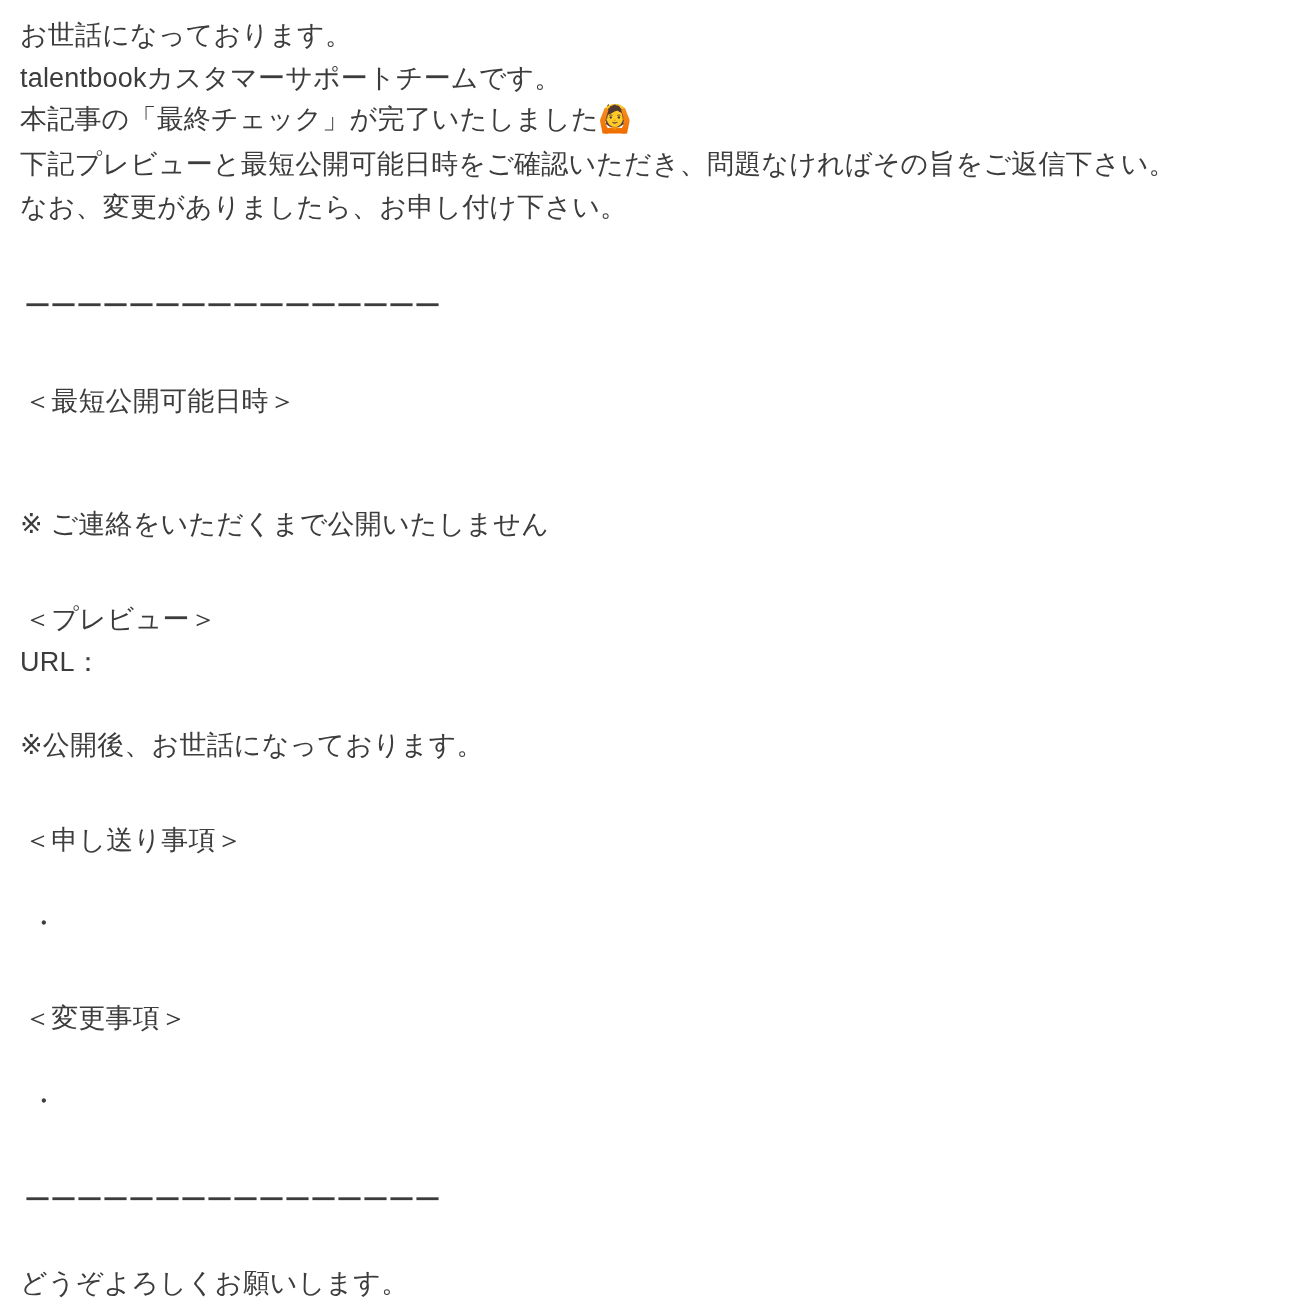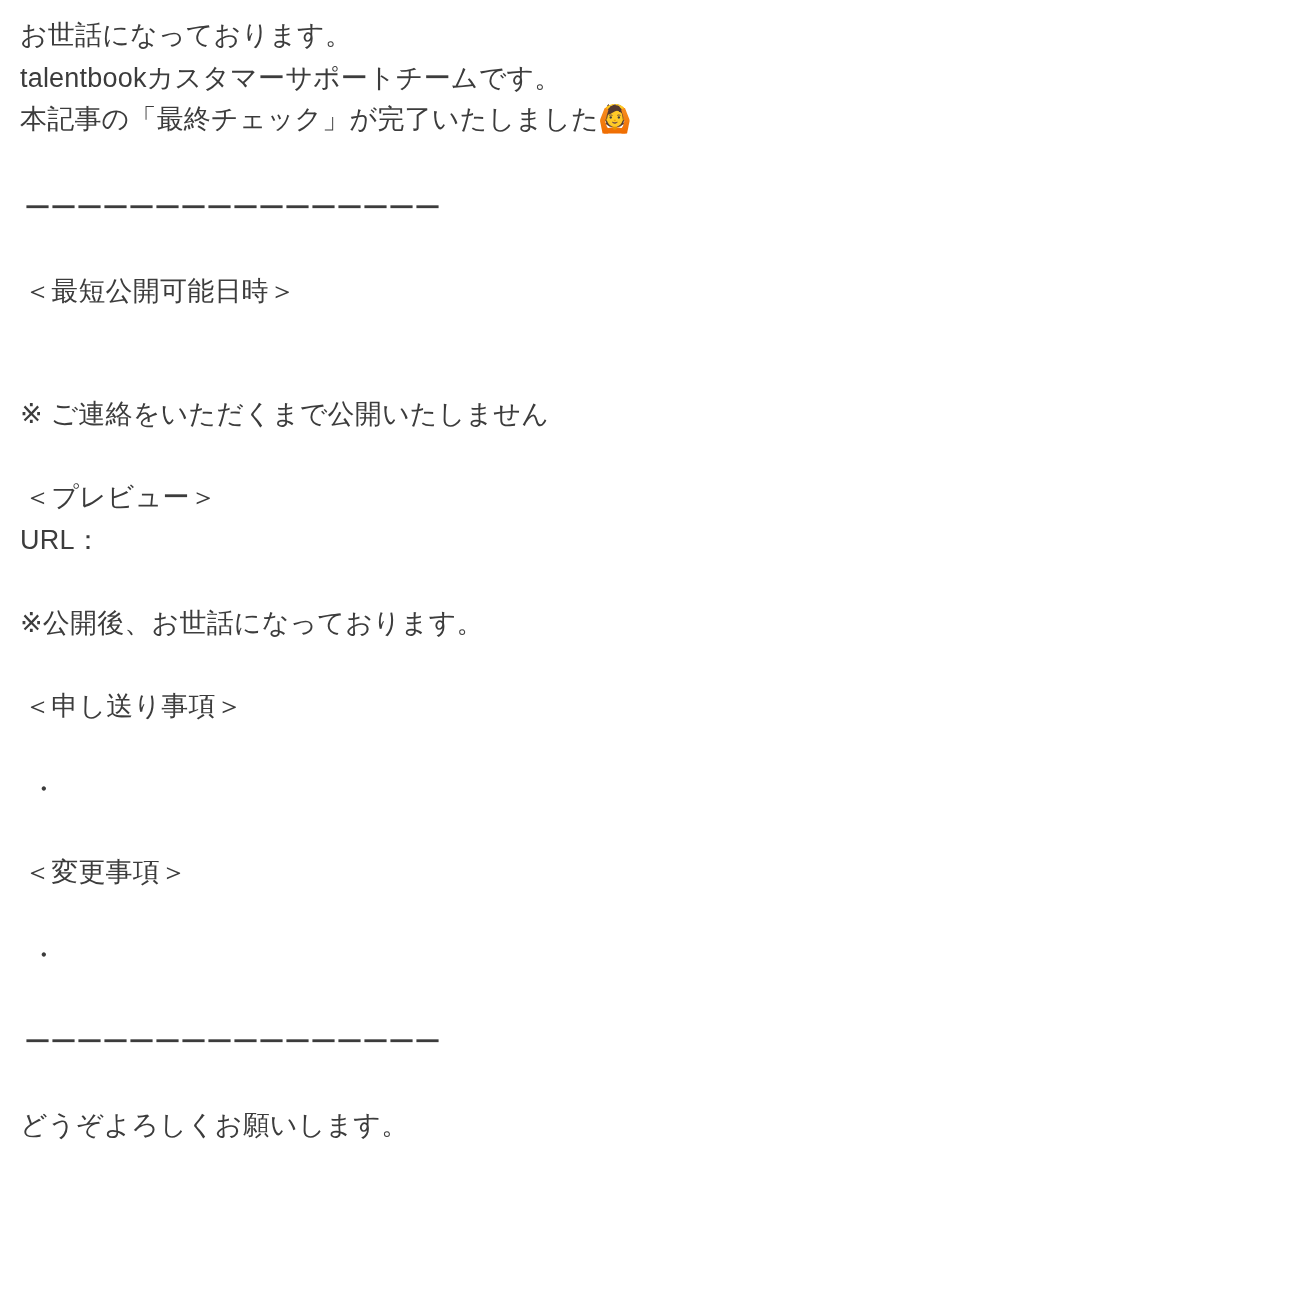--- a/index.html
+++ b/index.html
@@ -42,33 +42,36 @@
     white-space: nowrap;
   }
   .bullet {
     font-size: 27px;
     line-height: 43px;
     color: #3c3c3c;
     padding-left: 10px;
   }
   .indent-1 {
     padding-left: 4px;
+    margin-top: 12px;
   }
   .emoji {
     font-family: Liberation Mono, monospace;
   }
 </style>
 </head>
 <body>
 
 <div class="doc">
 
   <p class="line para">お世話になっております。</p>
   <p class="line para">talentbookカスタマーサポートチームです。</p>
   <p class="line para emoji">本記事の「最終チェック」が完了いたしました🙆</p>
+  <p class="line para">下記プレビューと最短公開可能日時をご確認いただき、問題なければその旨をご返信下さい。</p>
+  <p class="line para">なお、変更がありましたら、お申し付け下さい。</p>
 
   <div class="spacer-lg"></div>
 
   <p class="rule para indent-1">ーーーーーーーーーーーーーーーー</p>
 
   <div class="spacer-md"></div>
 
   <p class="line para indent-1">＜最短公開可能日時＞</p>
 
   <div class="spacer-md"></div>

